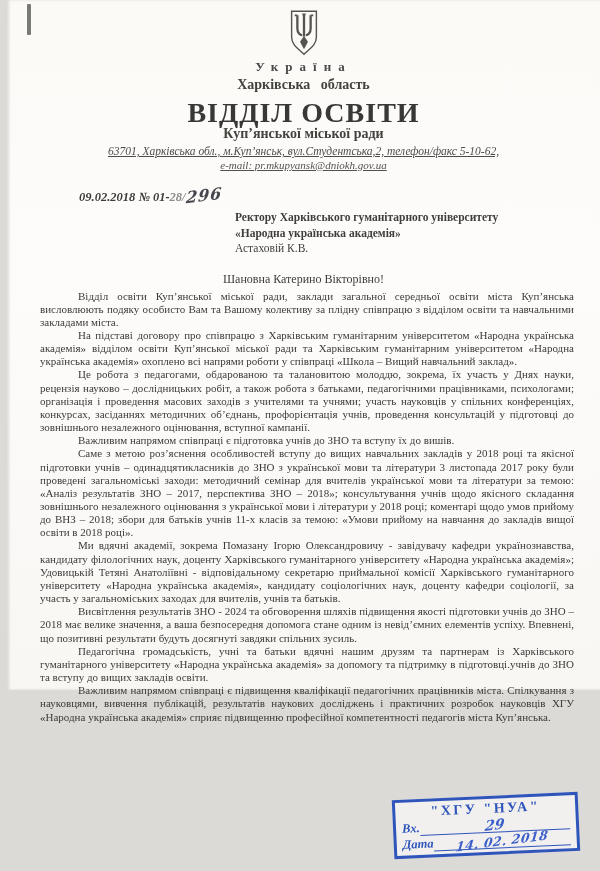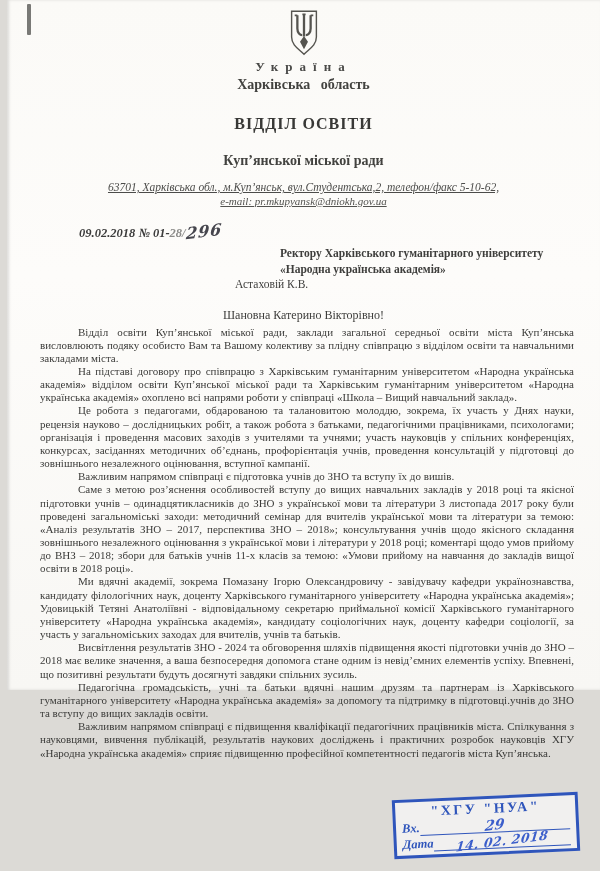--- a/index.html
+++ b/index.html
@@ -18,36 +18,36 @@
     transform-origin:top left;
   }
   .scan-artifact{
     position:absolute;left:20px;top:4px;width:4px;height:31px;
     background:#62625f;border-radius:1px;opacity:.85;
   }
   .header{padding-top:10px;text-align:center;}
   .emblem{display:block;margin:0 auto;height:46px;width:38px;}
   .country{font-size:13px;font-weight:bold;letter-spacing:7px;color:#4a4a48;margin-top:3px;}
   .region{font-size:14px;font-weight:bold;word-spacing:7px;color:#42423f;margin-top:2px;}
-  .org-title{font-size:16px;font-weight:bold;letter-spacing:1px;color:#383836;margin-top:18px;line-height:26px;}
-  .org-subtitle{font-size:14px;font-weight:bold;color:#42423f;margin-top:16px;}
-  .addr{font-size:11.5px;font-style:italic;text-decoration:underline;color:#4c4c4a;margin-top:11px;line-height:14px;}
+  .org-title{font-size:28px;font-weight:bold;letter-spacing:1px;color:#383836;margin-top:7px;line-height:26px;}
+  .org-subtitle{font-size:14px;font-weight:bold;color:#42423f;margin-top:0px;}
+  .addr{font-size:11.5px;font-style:italic;text-decoration:underline;color:#4c4c4a;margin-top:2px;line-height:14px;}
   .email{font-size:11px;font-style:italic;text-decoration:underline;color:#52524f;line-height:14px;}
   .refline{
     margin-top:14px;padding-left:72px;font-size:12.5px;
     font-weight:bold;font-style:italic;color:#3c3c3c;height:20px;
   }
   .ref-typed{color:#8b8b89;text-align:center;}
   .ref-hand{
     display:inline-block;font-size:16px;color:#46464e;
     font-family:"DejaVu Serif",serif;font-style:italic;font-weight:bold;
     transform:rotate(-7deg) skewX(-12deg);letter-spacing:1px;
   }
   .recipient{margin-top:4px;margin-left:228px;font-size:11.5px;line-height:15.5px;color:#3e3e3c;}
-  .recipient .r-bold{font-weight:bold;margin-left:45px;}
+  .recipient .r-bold{font-weight:bold;}
   .salutation{text-align:center;font-size:12px;color:#3c3c3a;margin-top:15px;line-height:15px;}
   .bodytext{padding:3px 26px 0 33px;}
   .para{
     font-size:11px;line-height:13.15px;text-align:justify;
     text-indent:38px;color:#3b3b39;
   }
   .stamp{
     position:absolute;right:21px;top:796px;width:168px;
     border:3px solid #2f55bb;background:rgba(255,255,255,.6);
     padding:1px 6px 3px 6px;color:#2f55bb;

